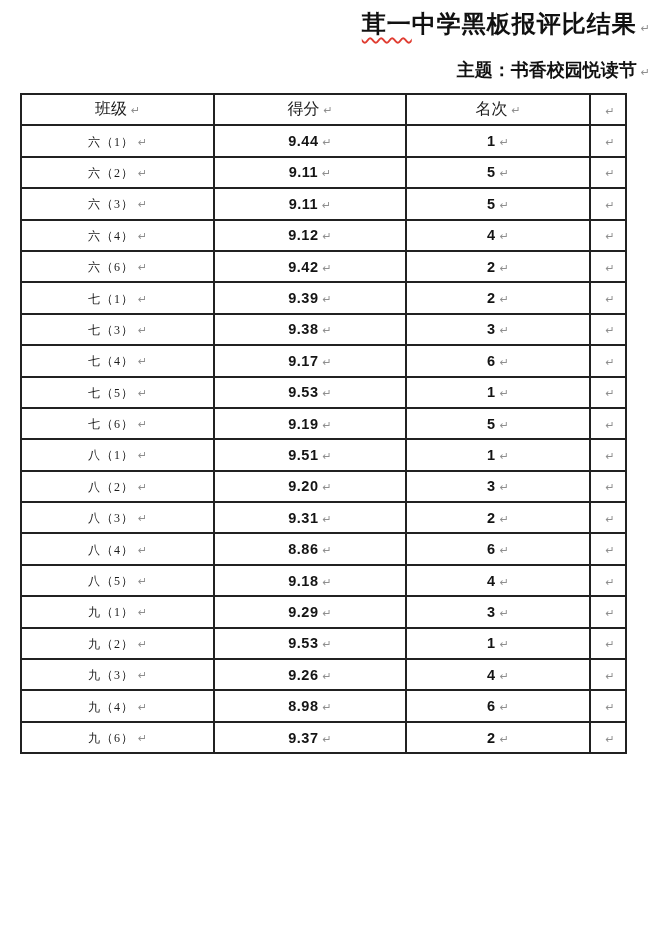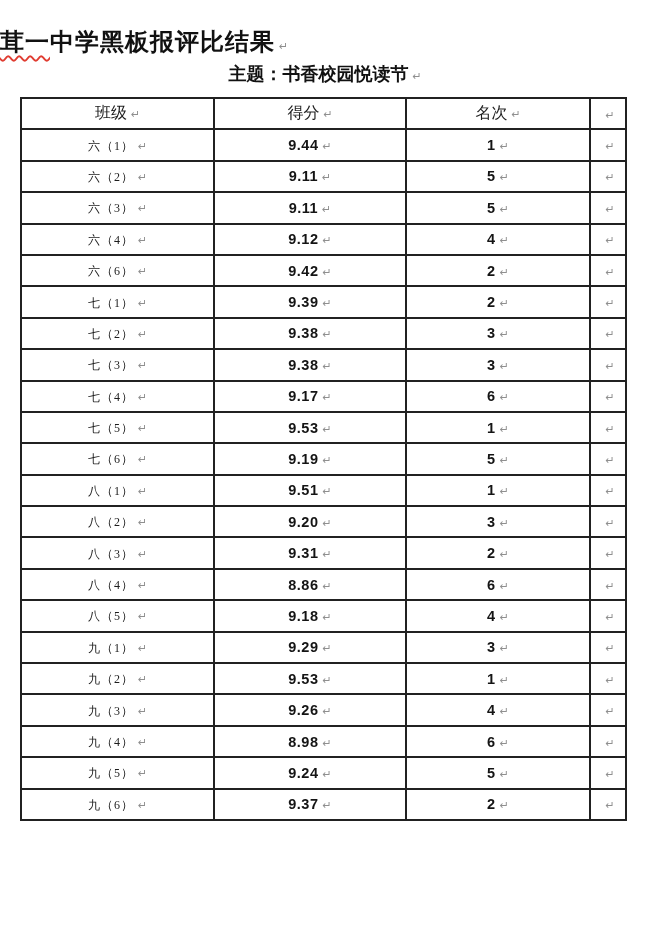--- a/index.html
+++ b/index.html
@@ -6,42 +6,42 @@
   html, body { margin: 0; padding: 0; }
   body {
     width: 650px;
     height: 945px;
     background: #ffffff;
     font-family: "Liberation Serif", serif;
     color: #1c1c1c;
     overflow: hidden;
   }
   .doc-title {
-    text-align: left;
+    text-align: right;
     font-family: "Liberation Sans", sans-serif;
     font-weight: bold;
     font-size: 24px;
     letter-spacing: 1px;
     padding-top: 8px;
     line-height: 32px;
     color: #111;
-    margin-top: 18px;
   }
   .squiggle {
     text-decoration: underline;
     text-decoration-style: wavy;
     text-decoration-color: #e03c31;
     text-decoration-thickness: 2px;
     text-underline-offset: 5px;
   }
   .doc-subtitle {
-    text-align: center;
+    text-align: right;
     font-family: "Liberation Sans", sans-serif;
     font-weight: bold;
     font-size: 18px;
+    margin-top: 14px;
     line-height: 22px;
     color: #111;
   }
   .pmark {
     color: #8f8f8f;
     font-size: 11px;
     font-weight: normal;
     font-family: "DejaVu Sans", sans-serif;
     margin-left: 4px;
     letter-spacing: 0;
@@ -204,245 +204,217 @@
       <span class="num">9.39</span><span class="pmark">↵</span>
     </td>
     <td>
       <span class="num">2</span><span class="pmark">↵</span>
     </td>
     <td class="outside">
       <span class="pmark">↵</span>
     </td>
   </tr>
 
-  <tr>
-    <td>
-      <span class="ctext">七（2）</span><span class="pmark">↵</span>
+
+  <tr>
+    <td>
+      <span class="ctext">七（3）</span><span class="pmark">↵</span>
     </td>
     <td>
       <span class="num">9.38</span><span class="pmark">↵</span>
     </td>
     <td>
       <span class="num">3</span><span class="pmark">↵</span>
     </td>
     <td class="outside">
       <span class="pmark">↵</span>
     </td>
   </tr>
 
   <tr>
     <td>
-      <span class="ctext">七（3）</span><span class="pmark">↵</span>
-    </td>
-    <td>
-      <span class="num">9.38</span><span class="pmark">↵</span>
+      <span class="ctext">七（4）</span><span class="pmark">↵</span>
+    </td>
+    <td>
+      <span class="num">9.17</span><span class="pmark">↵</span>
+    </td>
+    <td>
+      <span class="num">6</span><span class="pmark">↵</span>
+    </td>
+    <td class="outside">
+      <span class="pmark">↵</span>
+    </td>
+  </tr>
+
+  <tr>
+    <td>
+      <span class="ctext">七（5）</span><span class="pmark">↵</span>
+    </td>
+    <td>
+      <span class="num">9.53</span><span class="pmark">↵</span>
+    </td>
+    <td>
+      <span class="num">1</span><span class="pmark">↵</span>
+    </td>
+    <td class="outside">
+      <span class="pmark">↵</span>
+    </td>
+  </tr>
+
+  <tr>
+    <td>
+      <span class="ctext">七（6）</span><span class="pmark">↵</span>
+    </td>
+    <td>
+      <span class="num">9.19</span><span class="pmark">↵</span>
+    </td>
+    <td>
+      <span class="num">5</span><span class="pmark">↵</span>
+    </td>
+    <td class="outside">
+      <span class="pmark">↵</span>
+    </td>
+  </tr>
+
+  <tr>
+    <td>
+      <span class="ctext">八（1）</span><span class="pmark">↵</span>
+    </td>
+    <td>
+      <span class="num">9.51</span><span class="pmark">↵</span>
+    </td>
+    <td>
+      <span class="num">1</span><span class="pmark">↵</span>
+    </td>
+    <td class="outside">
+      <span class="pmark">↵</span>
+    </td>
+  </tr>
+
+  <tr>
+    <td>
+      <span class="ctext">八（2）</span><span class="pmark">↵</span>
+    </td>
+    <td>
+      <span class="num">9.20</span><span class="pmark">↵</span>
     </td>
     <td>
       <span class="num">3</span><span class="pmark">↵</span>
     </td>
     <td class="outside">
       <span class="pmark">↵</span>
     </td>
   </tr>
 
   <tr>
     <td>
-      <span class="ctext">七（4）</span><span class="pmark">↵</span>
-    </td>
-    <td>
-      <span class="num">9.17</span><span class="pmark">↵</span>
+      <span class="ctext">八（3）</span><span class="pmark">↵</span>
+    </td>
+    <td>
+      <span class="num">9.31</span><span class="pmark">↵</span>
+    </td>
+    <td>
+      <span class="num">2</span><span class="pmark">↵</span>
+    </td>
+    <td class="outside">
+      <span class="pmark">↵</span>
+    </td>
+  </tr>
+
+  <tr>
+    <td>
+      <span class="ctext">八（4）</span><span class="pmark">↵</span>
+    </td>
+    <td>
+      <span class="num">8.86</span><span class="pmark">↵</span>
     </td>
     <td>
       <span class="num">6</span><span class="pmark">↵</span>
     </td>
     <td class="outside">
       <span class="pmark">↵</span>
     </td>
   </tr>
 
   <tr>
     <td>
-      <span class="ctext">七（5）</span><span class="pmark">↵</span>
+      <span class="ctext">八（5）</span><span class="pmark">↵</span>
+    </td>
+    <td>
+      <span class="num">9.18</span><span class="pmark">↵</span>
+    </td>
+    <td>
+      <span class="num">4</span><span class="pmark">↵</span>
+    </td>
+    <td class="outside">
+      <span class="pmark">↵</span>
+    </td>
+  </tr>
+
+
+  <tr>
+    <td>
+      <span class="ctext">九（1）</span><span class="pmark">↵</span>
+    </td>
+    <td>
+      <span class="num">9.29</span><span class="pmark">↵</span>
+    </td>
+    <td>
+      <span class="num">3</span><span class="pmark">↵</span>
+    </td>
+    <td class="outside">
+      <span class="pmark">↵</span>
+    </td>
+  </tr>
+
+  <tr>
+    <td>
+      <span class="ctext">九（2）</span><span class="pmark">↵</span>
     </td>
     <td>
       <span class="num">9.53</span><span class="pmark">↵</span>
     </td>
     <td>
       <span class="num">1</span><span class="pmark">↵</span>
     </td>
     <td class="outside">
       <span class="pmark">↵</span>
     </td>
   </tr>
 
   <tr>
     <td>
-      <span class="ctext">七（6）</span><span class="pmark">↵</span>
-    </td>
-    <td>
-      <span class="num">9.19</span><span class="pmark">↵</span>
-    </td>
-    <td>
-      <span class="num">5</span><span class="pmark">↵</span>
-    </td>
-    <td class="outside">
-      <span class="pmark">↵</span>
-    </td>
-  </tr>
-
-  <tr>
-    <td>
-      <span class="ctext">八（1）</span><span class="pmark">↵</span>
-    </td>
-    <td>
-      <span class="num">9.51</span><span class="pmark">↵</span>
-    </td>
-    <td>
-      <span class="num">1</span><span class="pmark">↵</span>
-    </td>
-    <td class="outside">
-      <span class="pmark">↵</span>
-    </td>
-  </tr>
-
-  <tr>
-    <td>
-      <span class="ctext">八（2）</span><span class="pmark">↵</span>
-    </td>
-    <td>
-      <span class="num">9.20</span><span class="pmark">↵</span>
-    </td>
-    <td>
-      <span class="num">3</span><span class="pmark">↵</span>
-    </td>
-    <td class="outside">
-      <span class="pmark">↵</span>
-    </td>
-  </tr>
-
-  <tr>
-    <td>
-      <span class="ctext">八（3）</span><span class="pmark">↵</span>
-    </td>
-    <td>
-      <span class="num">9.31</span><span class="pmark">↵</span>
-    </td>
-    <td>
-      <span class="num">2</span><span class="pmark">↵</span>
-    </td>
-    <td class="outside">
-      <span class="pmark">↵</span>
-    </td>
-  </tr>
-
-  <tr>
-    <td>
-      <span class="ctext">八（4）</span><span class="pmark">↵</span>
-    </td>
-    <td>
-      <span class="num">8.86</span><span class="pmark">↵</span>
+      <span class="ctext">九（3）</span><span class="pmark">↵</span>
+    </td>
+    <td>
+      <span class="num">9.26</span><span class="pmark">↵</span>
+    </td>
+    <td>
+      <span class="num">4</span><span class="pmark">↵</span>
+    </td>
+    <td class="outside">
+      <span class="pmark">↵</span>
+    </td>
+  </tr>
+
+  <tr>
+    <td>
+      <span class="ctext">九（4）</span><span class="pmark">↵</span>
+    </td>
+    <td>
+      <span class="num">8.98</span><span class="pmark">↵</span>
     </td>
     <td>
       <span class="num">6</span><span class="pmark">↵</span>
     </td>
     <td class="outside">
       <span class="pmark">↵</span>
     </td>
   </tr>
 
-  <tr>
-    <td>
-      <span class="ctext">八（5）</span><span class="pmark">↵</span>
-    </td>
-    <td>
-      <span class="num">9.18</span><span class="pmark">↵</span>
-    </td>
-    <td>
-      <span class="num">4</span><span class="pmark">↵</span>
-    </td>
-    <td class="outside">
-      <span class="pmark">↵</span>
-    </td>
-  </tr>
-
-
-  <tr>
-    <td>
-      <span class="ctext">九（1）</span><span class="pmark">↵</span>
-    </td>
-    <td>
-      <span class="num">9.29</span><span class="pmark">↵</span>
-    </td>
-    <td>
-      <span class="num">3</span><span class="pmark">↵</span>
-    </td>
-    <td class="outside">
-      <span class="pmark">↵</span>
-    </td>
-  </tr>
-
-  <tr>
-    <td>
-      <span class="ctext">九（2）</span><span class="pmark">↵</span>
-    </td>
-    <td>
-      <span class="num">9.53</span><span class="pmark">↵</span>
-    </td>
-    <td>
-      <span class="num">1</span><span class="pmark">↵</span>
-    </td>
-    <td class="outside">
-      <span class="pmark">↵</span>
-    </td>
-  </tr>
-
-  <tr>
-    <td>
-      <span class="ctext">九（3）</span><span class="pmark">↵</span>
-    </td>
-    <td>
-      <span class="num">9.26</span><span class="pmark">↵</span>
-    </td>
-    <td>
-      <span class="num">4</span><span class="pmark">↵</span>
-    </td>
-    <td class="outside">
-      <span class="pmark">↵</span>
-    </td>
-  </tr>
-
-  <tr>
-    <td>
-      <span class="ctext">九（4）</span><span class="pmark">↵</span>
-    </td>
-    <td>
-      <span class="num">8.98</span><span class="pmark">↵</span>
-    </td>
-    <td>
-      <span class="num">6</span><span class="pmark">↵</span>
-    </td>
-    <td class="outside">
-      <span class="pmark">↵</span>
-    </td>
-  </tr>
-
-  <tr>
-    <td>
-      <span class="ctext">九（5）</span><span class="pmark">↵</span>
-    </td>
-    <td>
-      <span class="num">9.24</span><span class="pmark">↵</span>
-    </td>
-    <td>
-      <span class="num">5</span><span class="pmark">↵</span>
-    </td>
-    <td class="outside">
-      <span class="pmark">↵</span>
-    </td>
-  </tr>
 
   <tr>
     <td>
       <span class="ctext">九（6）</span><span class="pmark">↵</span>
     </td>
     <td>
       <span class="num">9.37</span><span class="pmark">↵</span>
     </td>
     <td>
       <span class="num">2</span><span class="pmark">↵</span>

